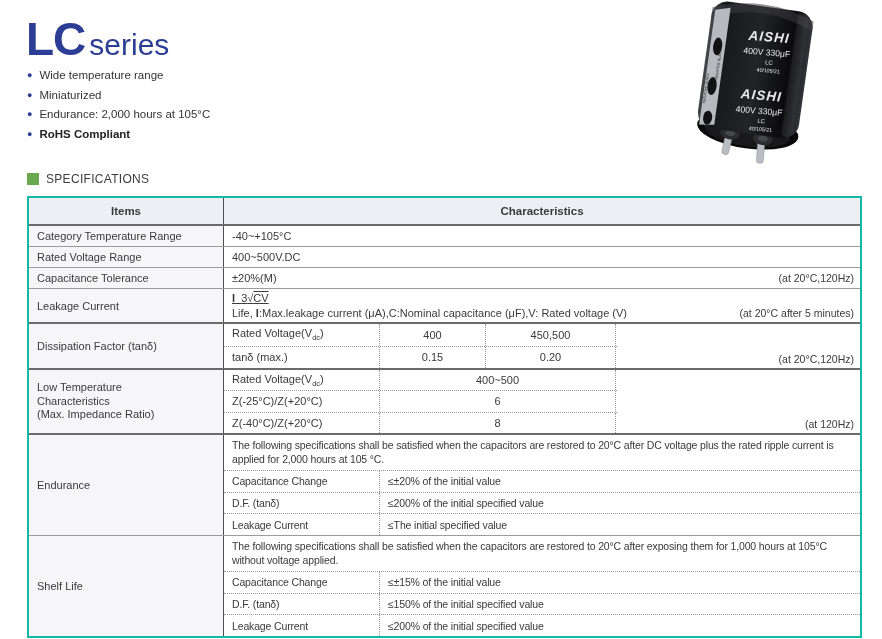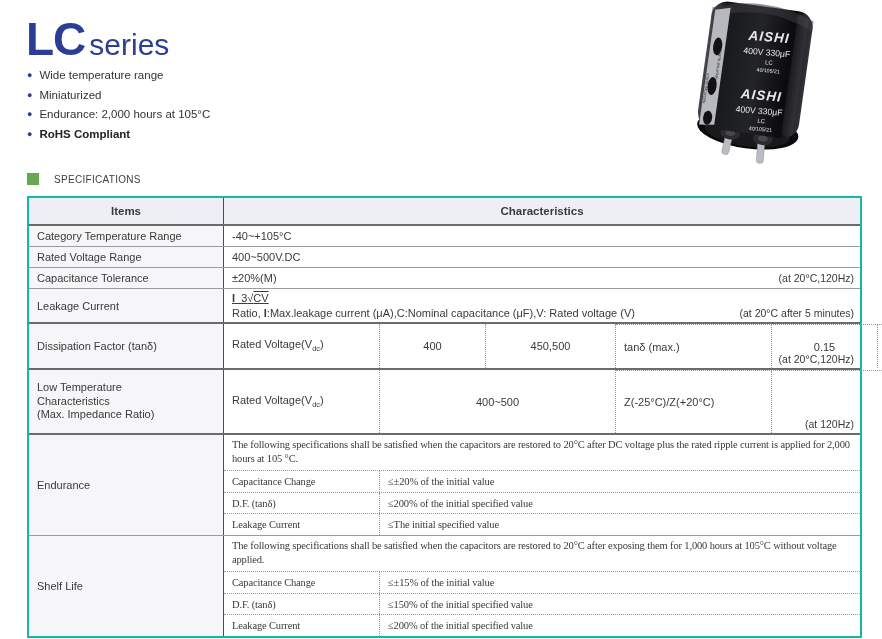--- a/index.html
+++ b/index.html
@@ -9,50 +9,50 @@
   
   .title{position:absolute;left:26px;top:12px;white-space:nowrap;}
   .title .big{font-size:46px;font-weight:bold;color:#2b3d94;letter-spacing:-1px;}
   .title .small{font-size:30px;color:#2b3d94;margin-left:4px;}
   .features{position:absolute;left:27px;top:66px;list-style:none;margin:0;padding:0;}
   .features li{font-size:11.5px;line-height:19.5px;color:#333;}
   .features li .dot{color:#2b3d94;font-size:9px;margin-right:7px;vertical-align:1px;}
   .features li.bold{font-weight:bold;color:#222;}
   .secthead{position:absolute;left:27px;top:169px;height:14px;}
   .greensq{display:inline-block;width:12px;height:12px;background:#6aa84f;vertical-align:-2px;}
-  .secthead .stxt{font-size:10px;color:#3d3d3d;margin-left:15px;letter-spacing:0.3px;}
+  .secthead .stxt{font-size:12px;color:#3d3d3d;margin-left:7px;letter-spacing:0.3px;}
 
   
   .cap{position:absolute;left:660px;top:0px;}
 
   
   .tbl{position:absolute;left:27px;top:196px;width:831px;border:2px solid #14b8a6;background:#fff;font-size:11px;}
   .tr{display:flex;align-items:stretch;}
   .thin{border-top:1px solid #9c9c9c;}
   .thick{border-top:2px solid #6b6b6b;}
   .hdr{height:26px;background:#edeff4;font-weight:bold;font-size:11.5px;}
   .hc{display:flex;align-items:center;justify-content:center;}
   .cA{width:195px;flex:none;border-right:1.5px solid #4d4d4d;box-sizing:border-box;padding:0 8px;display:flex;align-items:center;background:#f6f6f8;}
   .cA.hc{justify-content:center;background:#edeff4;}
   .fill{flex:1;display:flex;align-items:center;padding:0 8px;position:relative;}
   .note{font-size:10.5px;color:#3a3a3a;white-space:nowrap;}
   .rnote{position:absolute;right:6px;bottom:3px;}
   .cnote{position:absolute;right:6px;top:50%;transform:translateY(-50%);}
   .ovl{text-decoration:overline;}
   sub.sb{font-size:7.5px;}
   
-  .subcols{width:393px;flex:none;display:flex;}
+  .subcols{width:393px;flex:none;display:flex;flex-direction:column;}
   .srow{display:flex;align-items:stretch;}
   .srow + .srow{border-top:1px dotted #999;}
   .cB{width:156px;flex:none;border-right:1px dotted #999;box-sizing:border-box;padding:0 8px;display:flex;align-items:center;}
   .cC{width:106px;flex:none;border-right:1px dotted #999;box-sizing:border-box;display:flex;align-items:center;justify-content:center;}
   .cD{width:130px;flex:none;border-right:1px dotted #999;box-sizing:border-box;display:flex;align-items:center;justify-content:center;}
   .cCD{width:236px;flex:none;border-right:1px dotted #999;box-sizing:border-box;display:flex;align-items:center;justify-content:center;}
   .cE{flex:1;position:relative;}
-  .vstack{flex:1;display:flex;flex-direction:column;font-family:Liberation Serif, serif;}
+  .vstack{flex:1;display:flex;flex-direction:column;}
   .introrow{padding:3px 8px 0 8px;font-size:10.5px;letter-spacing:-0.15px;line-height:14px;border-bottom:1px dotted #999;box-sizing:border-box;}
   .frow{display:flex;align-items:stretch;box-sizing:border-box;}
   .frow + .frow{border-top:1px dotted #999;}
   .cond{font-size:10.5px;letter-spacing:-0.15px;}
   .vcell{flex:1;display:flex;align-items:center;padding:0 8px;}
   .lblblock{line-height:13.5px;}
 </style>
 </head>
 <body>
 
@@ -155,21 +155,21 @@
       </div>
     </div>
 
     <div class="tr thin" style="height:33px">
       <div class="cA">Leakage Current</div>
       <div class="fill" style="display:block;padding-top:2px;">
         <div style="line-height:15px;text-decoration:underline;">
           <b>I</b>&nbsp;&nbsp;<span>3</span><span>√</span><span class="ovl">CV</span>
         </div>
         <div style="line-height:14px;">
-          <span>Ratio, </span><b>I</b><span>:Max.leakage current (μA),C:Nominal capacitance (μF),V: Rated voltage (V)</span>
+          <span>Life, </span><b>I</b><span>:Max.leakage current (μA),C:Nominal capacitance (μF),V: Rated voltage (V)</span>
         </div>
         <span class="note rnote">(at 20°C after 5 minutes)</span>
       </div>
     </div>
 
     <div class="tr thick" style="height:44px">
       <div class="cA">Dissipation Factor (tanδ)</div>
       <div style="flex:1;display:flex;">
         <div class="subcols">
           <div class="srow" style="flex:1">

